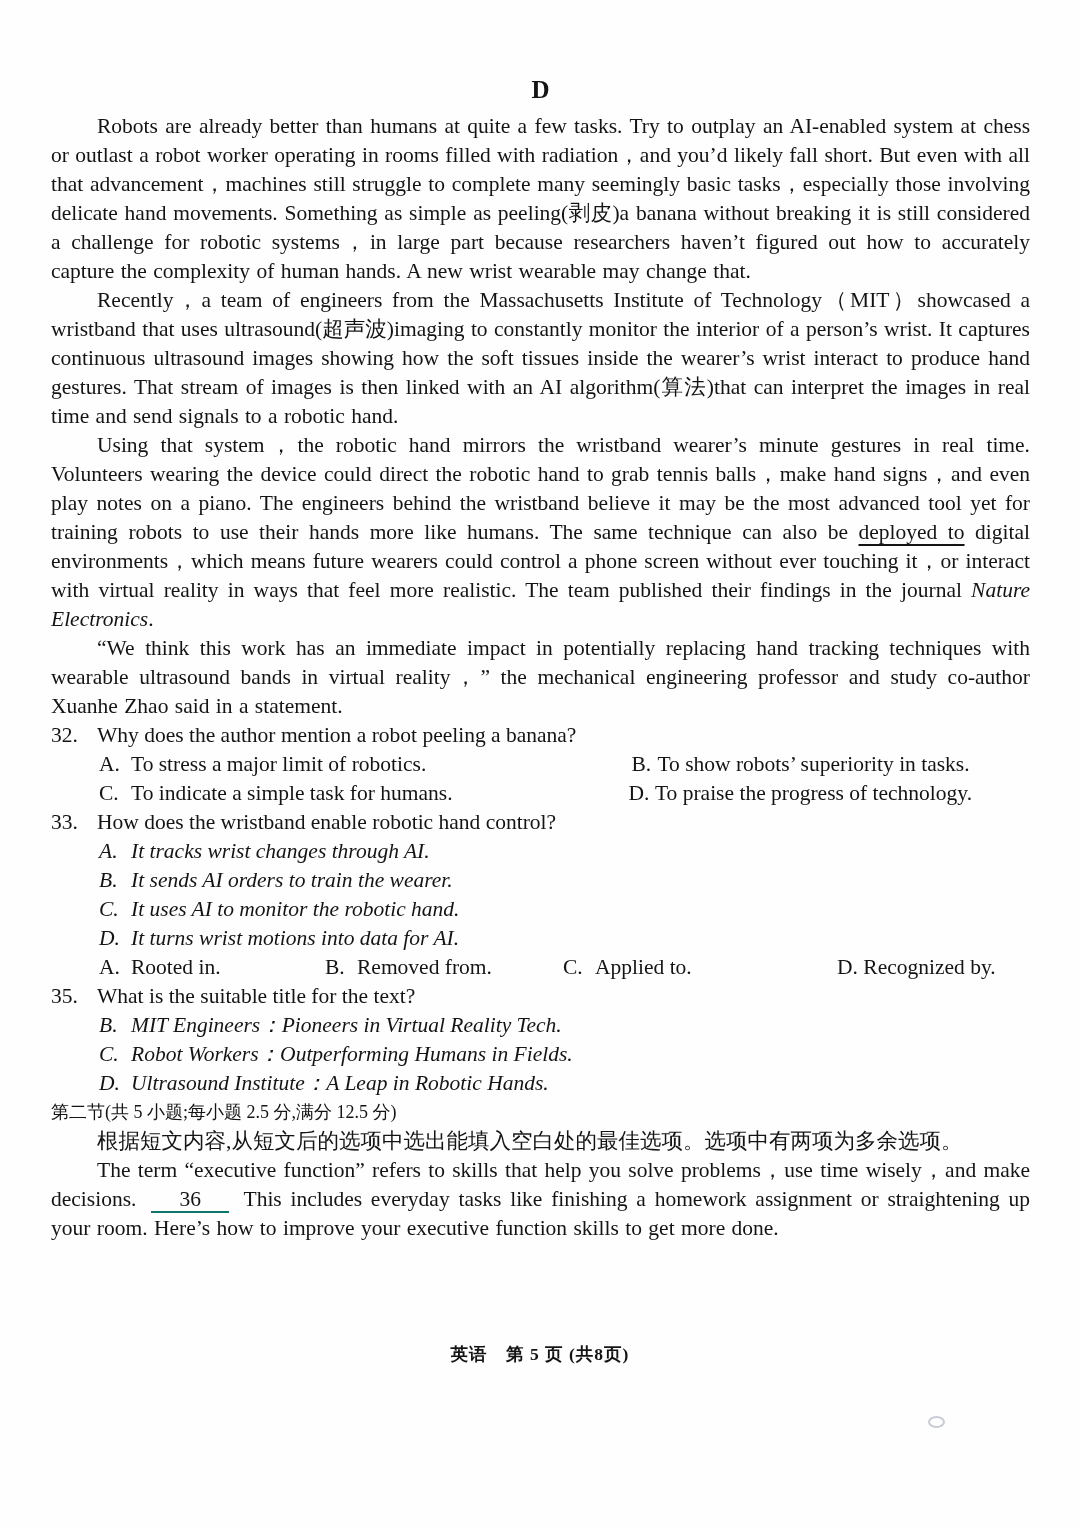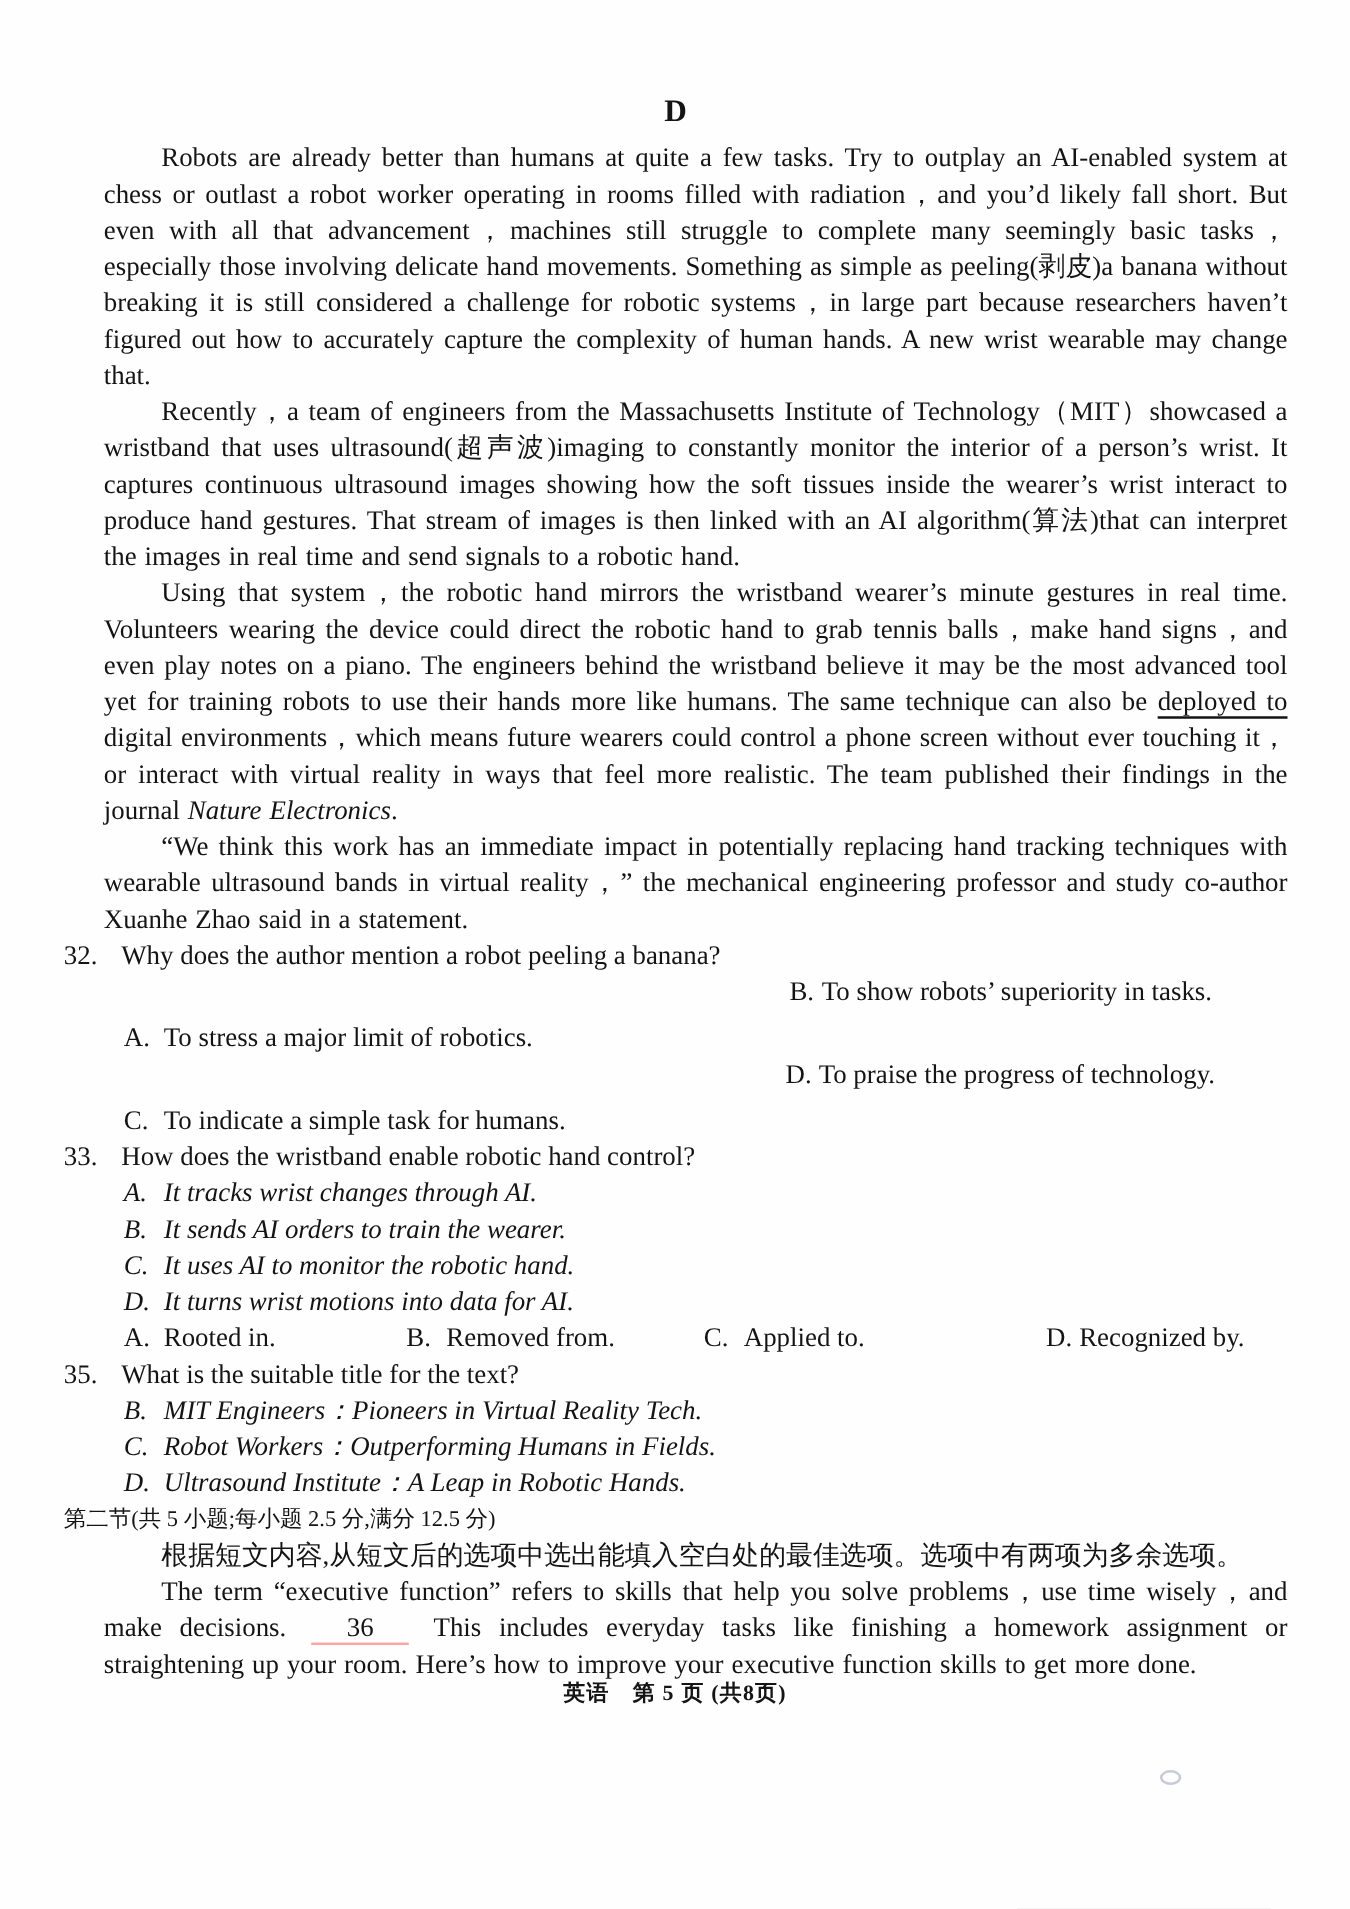--- a/index.html
+++ b/index.html
@@ -24,41 +24,40 @@
     font-weight:bold;
     font-size:25px;
     line-height:32px;
     margin-bottom:6px;
     font-family:"Liberation Serif","DejaVu Serif",serif;
   }
   .para{
     text-align:justify;
     text-indent:46px;
     word-spacing:1px;
-    margin-left:32px;
   }
   .u{text-decoration:underline;text-underline-offset:5px;}
   .i{font-style:italic;}
   .blank{
     display:inline-block;
     text-indent:0;
     min-width:70px;
     text-align:center;
-    border-bottom:2px solid #fca5a5;
+    border-bottom:2px solid #0f766e;
     padding:0 4px;
     margin:0 6px;
     line-height:24px;
   }
   .q-stem{padding-left:0;}
   .q-num{display:inline-block;width:46px;}
   .opt-block{padding-left:48px;font-style:italic;}
   .opt-line{white-space:nowrap;}
   .opt-label{display:inline-block;min-width:32px;}
   .opt-row{display:flex;padding-left:48px;}
-  .opt-cell-w466{width:466px;flex:none;white-space:nowrap;margin-top:37px;}
+  .opt-cell-w466{width:466px;flex:none;white-space:nowrap;}
   .opt-cell-w226{width:226px;flex:none;white-space:nowrap;}
   .opt-cell-w238{width:238px;flex:none;white-space:nowrap;}
   .opt-cell-w234{width:234px;flex:none;white-space:nowrap;}
   .opt-cell-auto{flex:1;white-space:nowrap;text-align:center;}
   .cn{
     font-family:"Liberation Serif","DejaVu Serif",serif;
   }
   .section-header{
     text-align:left;
     text-indent:0;

